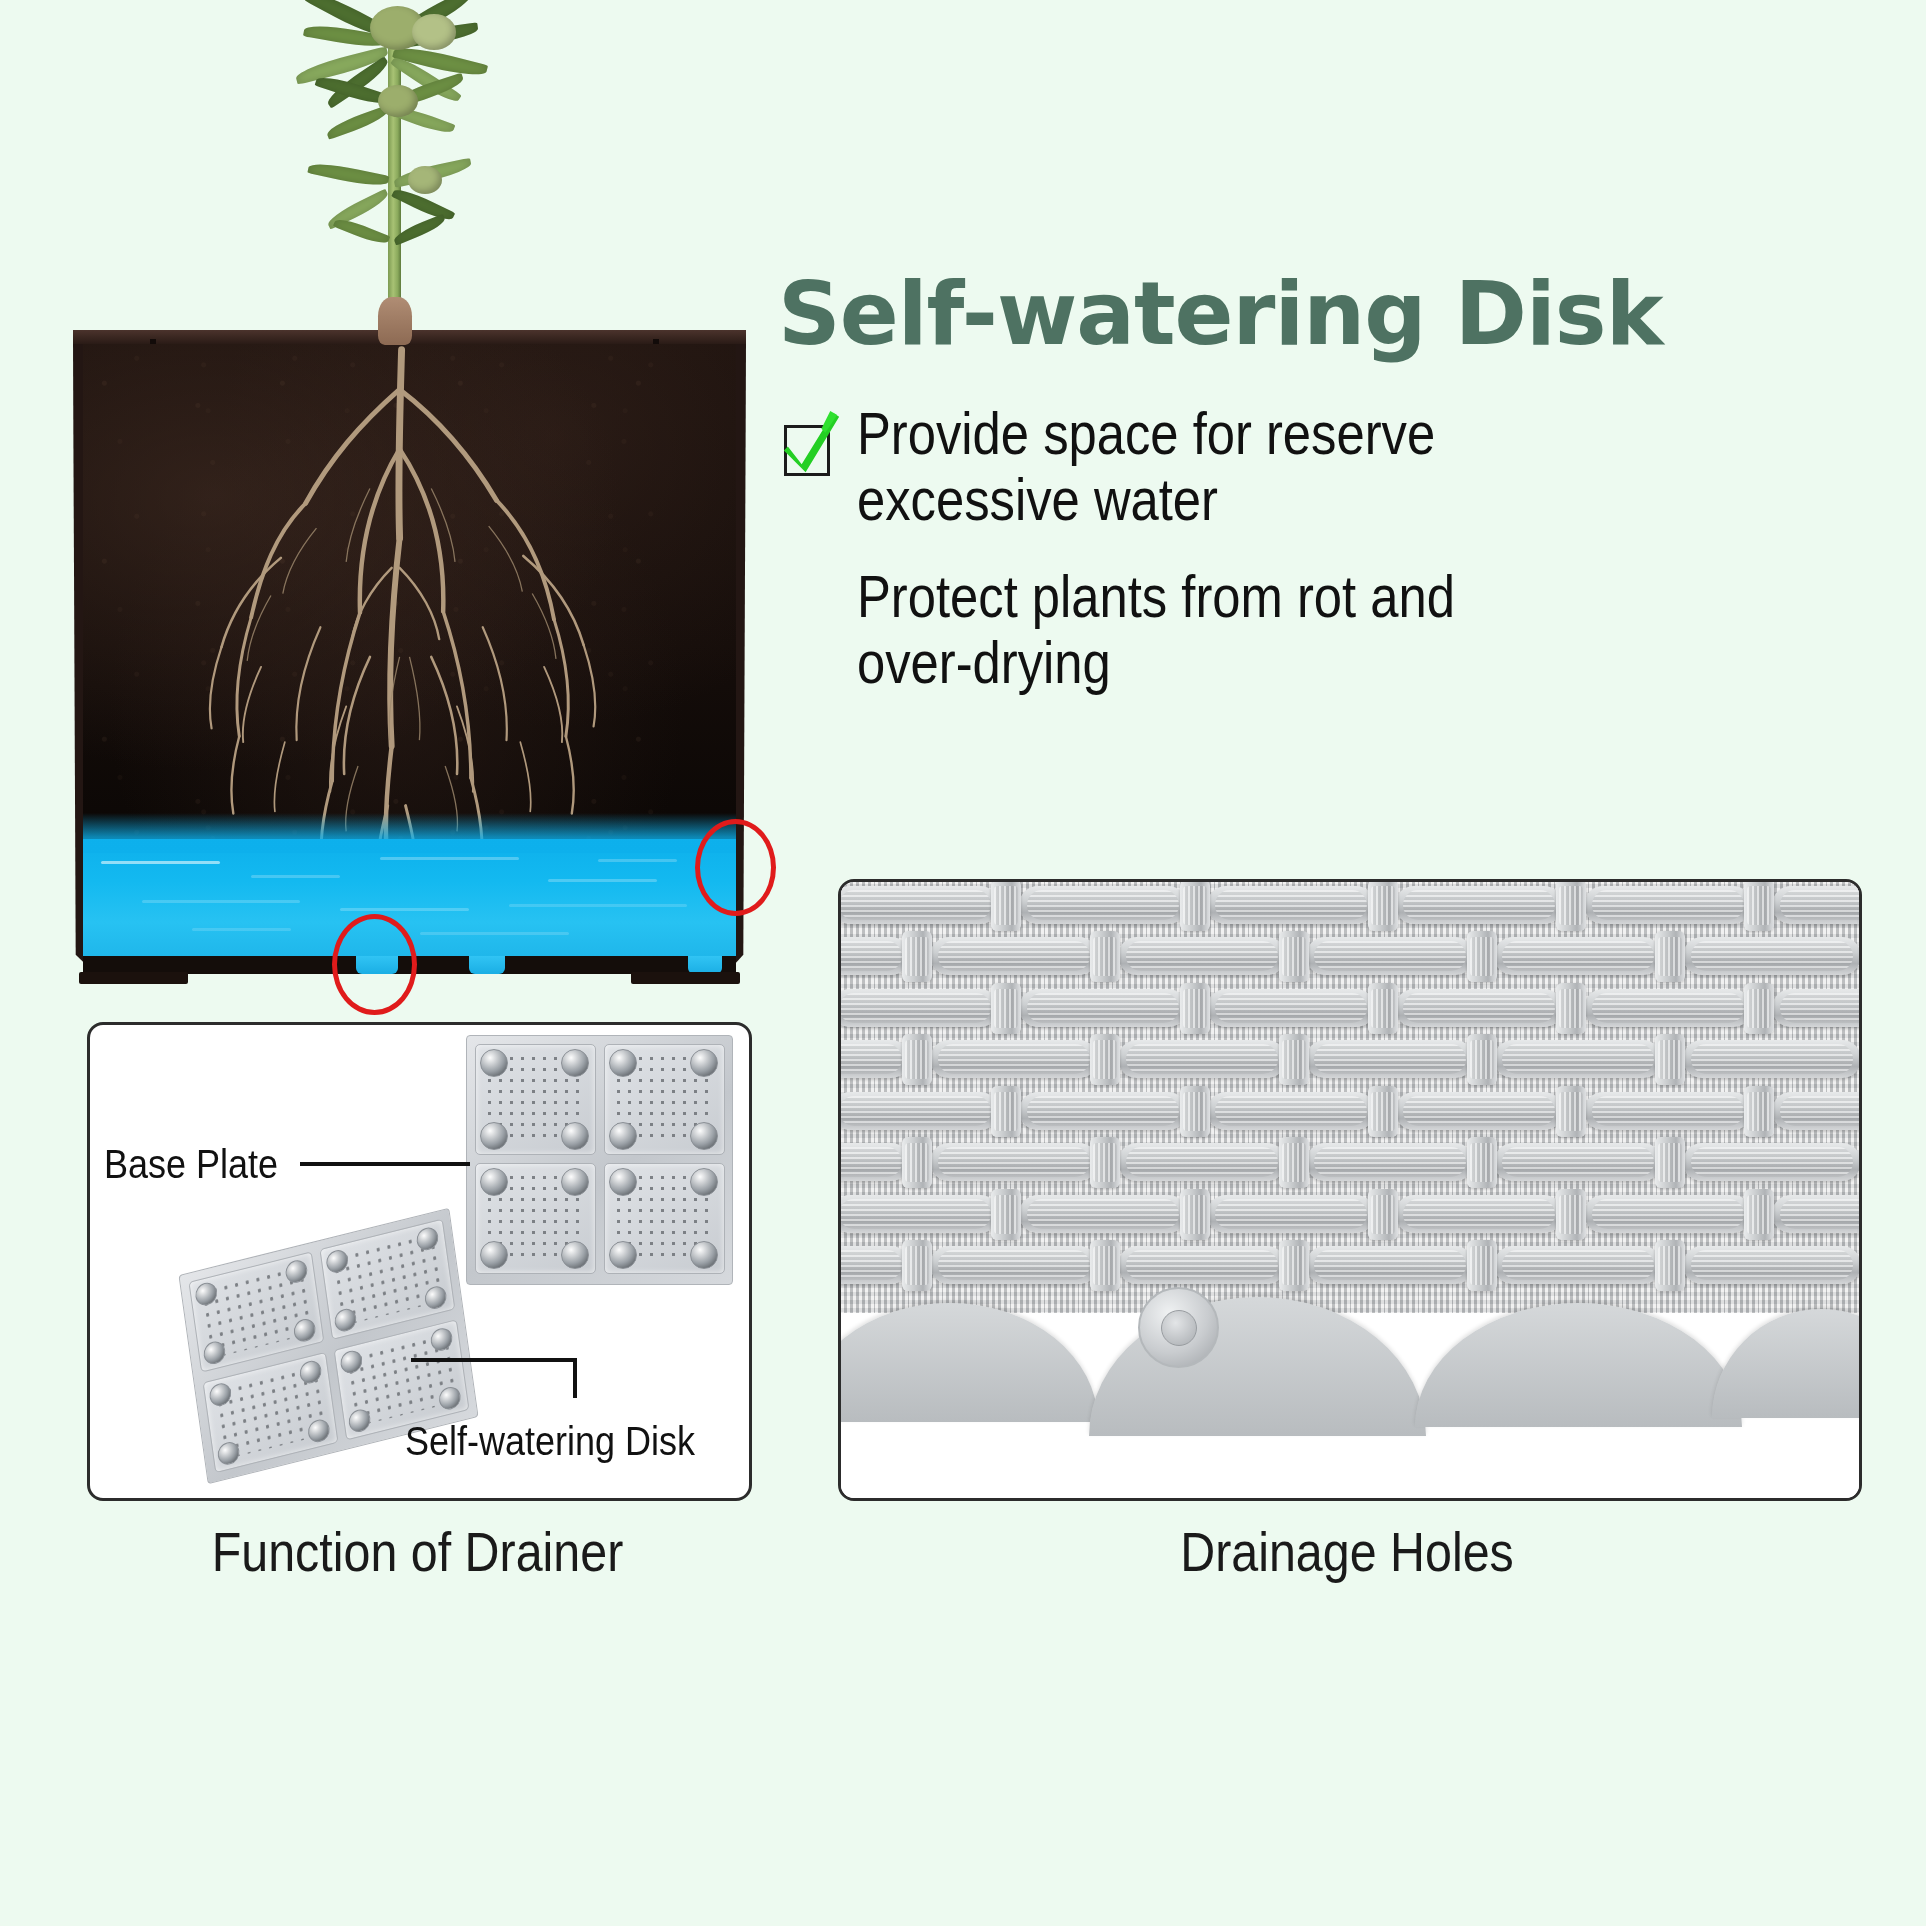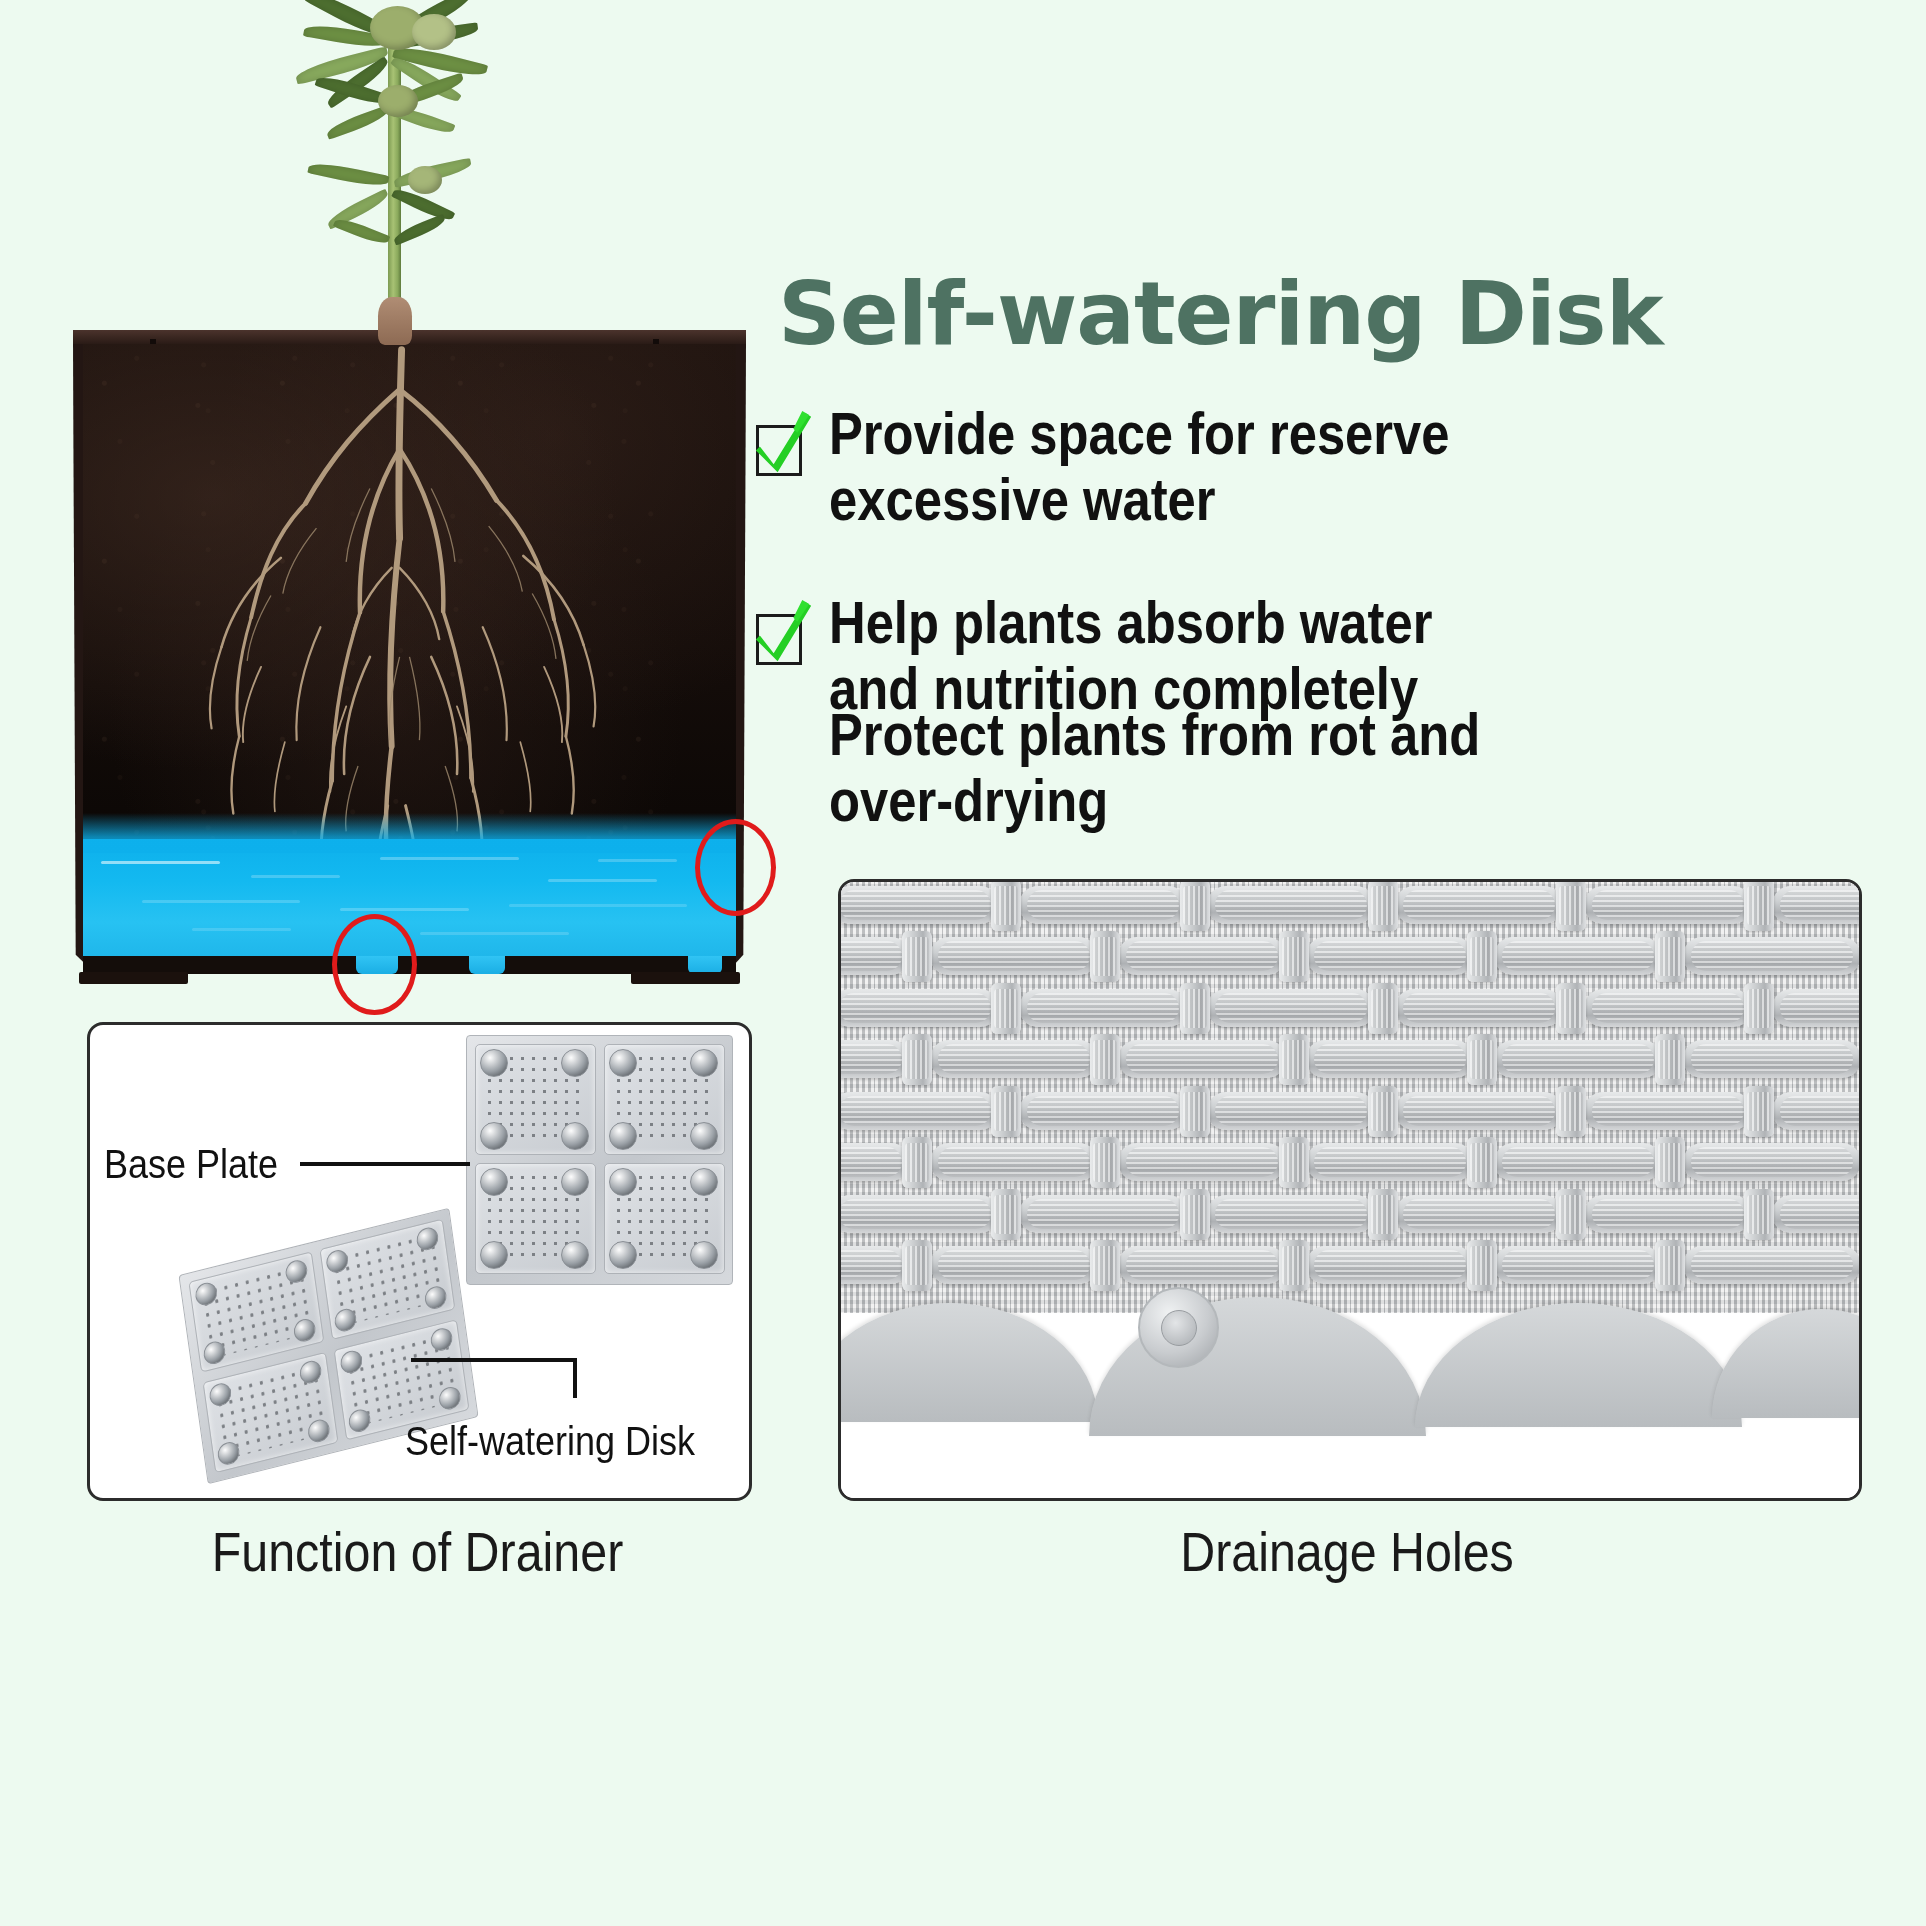--- a/index.html
+++ b/index.html
@@ -104,21 +104,21 @@
   .root-canvas{position:absolute;left:0;top:0;width:100%;height:100%;pointer-events:none;}
 
   
   #headline{
     position:absolute;left:778px;top:269px;width:1148px;
     font-size:87px;font-weight:700;letter-spacing:-1px;
     color:#4e7262;
     font-family:"DejaVu Sans",sans-serif;
     line-height:1.05;
   }
-  .bullet-list{position:absolute;left:750px;top:401px;width:1139px;font-weight:bold;}
+  .bullet-list{position:absolute;left:778px;top:401px;width:1139px;}
   .bullet{
     display:flex;align-items:flex-start;gap:18px;margin-bottom:57px;
   }
   .checkbox-wrap{position:relative;width:61px;height:61px;flex:0 0 61px;margin-top:12px;}
   .checkbox-box{
     position:absolute;left:6px;top:12px;width:46px;height:51px;
     border:3px solid #1b1b1b;background:transparent;box-sizing:border-box;
   }
   .check-svg{position:absolute;left:-2px;top:-6px;width:75px;height:75px;}
   .bullet-text{
@@ -389,31 +389,20 @@
         <div class="checkbox-box"></div>
         <svg class="check-svg" viewBox="0 0 76 76">
           <path d="M12 40 L26 58 L58 6 L64 10 L30 66 L8 44 Z" fill="#24cf24"></path>
           <path d="M55 4 L62 8 L50 26 L46 22 Z" fill="#2fe02f"></path>
         </svg>
       </div>
       <div class="bullet-text">Provide space for reserve
 excessive water</div>
     </div>
 
-    <div class="bullet" style="margin-bottom:6px;">
-      <div class="checkbox-wrap">
-        <div class="checkbox-box"></div>
-        <svg class="check-svg" viewBox="0 0 76 76">
-          <path d="M12 40 L26 58 L58 6 L64 10 L30 66 L8 44 Z" fill="#24cf24"></path>
-          <path d="M55 4 L62 8 L50 26 L46 22 Z" fill="#2fe02f"></path>
-        </svg>
-      </div>
-      <div class="bullet-text">Help plants absorb water
-and nutrition completely</div>
-    </div>
 
     <div class="plain-line">Protect plants from rot and
 over-drying</div>
   </div>
 
   <div class="panel" id="panel-drainer">
 
     <div class="plate" style="left:376px;top:10px;width:265px;height:248px;">
       <div class="quad" style="left:8px;top:8px;width:119px;height:109px;">
         <div class="perf"></div>

